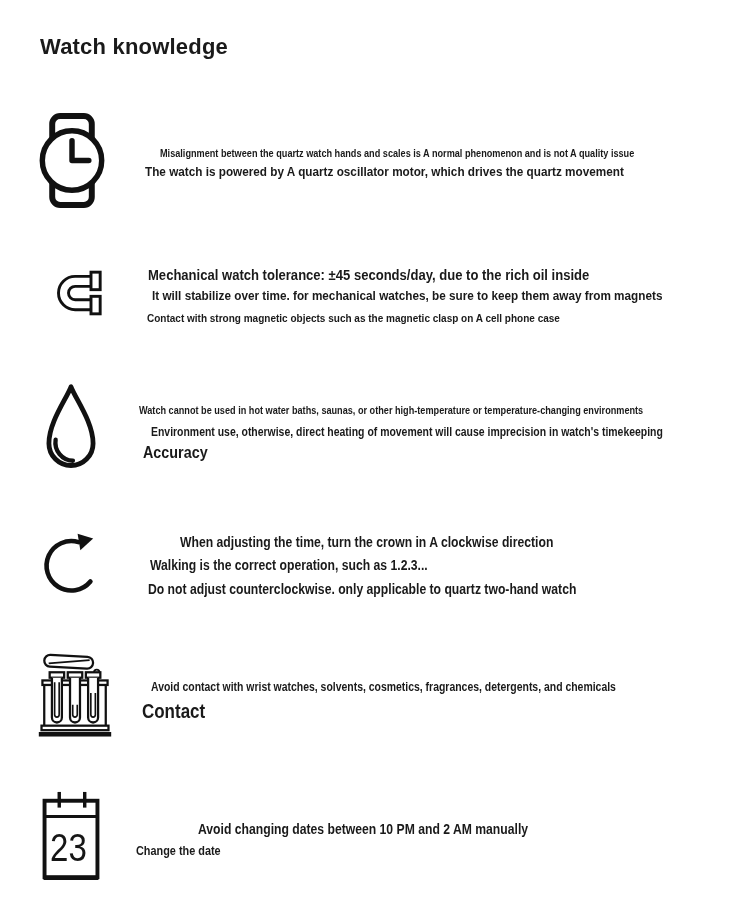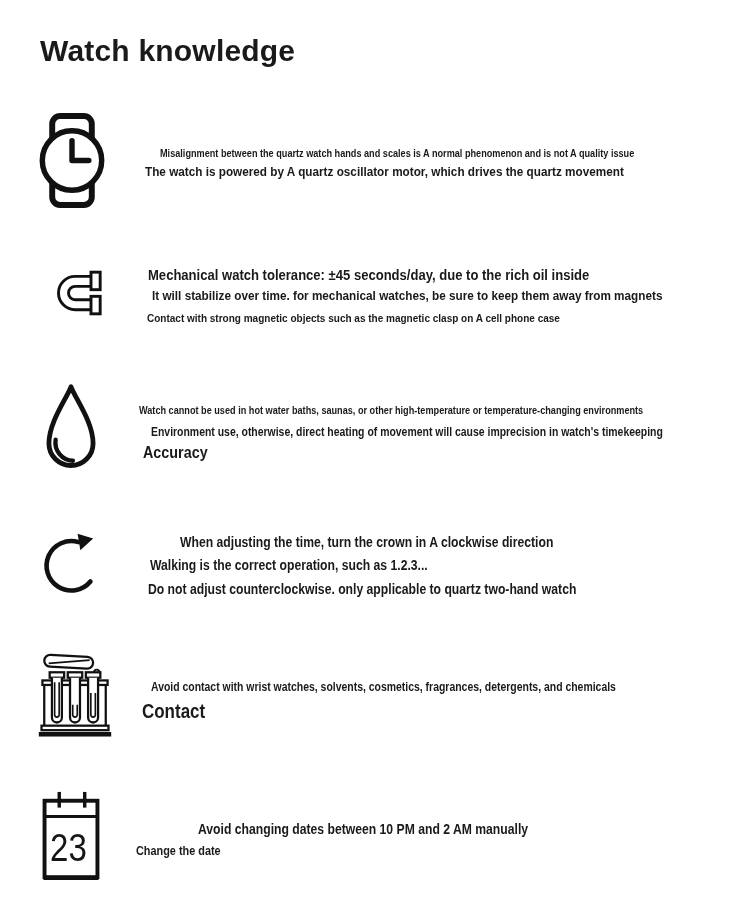--- a/index.html
+++ b/index.html
@@ -1,21 +1,21 @@
 <!DOCTYPE html>
 <html><head>
 <meta charset="utf-8">
 <style>
   html,body{margin:0;padding:0;}
   body{
     width:750px;height:909px;background:#ffffff;position:relative;overflow:hidden;
     font-family:"Liberation Sans","DejaVu Sans",sans-serif;color:#1a1a1a;
   }
   .abs{position:absolute;white-space:nowrap;}
-  .title{left:40px;top:34px;font-size:30px;font-weight:700;letter-spacing:.2px;}
+  .title{left:40px;top:34px;font-size:22px;font-weight:700;letter-spacing:.2px;}
   .line{font-weight:700;line-height:1.15;transform:scaleX(.87);transform-origin:0 0;}
   
   .ic-watch{left:39px;top:112px;width:66px;height:97px;}
   .s1l1{left:160px;top:147px;font-size:10.5px;}
   .s1l2{left:145px;top:164px;font-size:13.5px;}
   
   .ic-magnet{left:46px;top:263px;width:60px;height:60px;}
   .s2l1{left:148px;top:266px;font-size:15px;}
   .s2l2{left:152px;top:288px;font-size:13.5px;}
   .s2l3{left:147px;top:312px;font-size:11.5px;}

